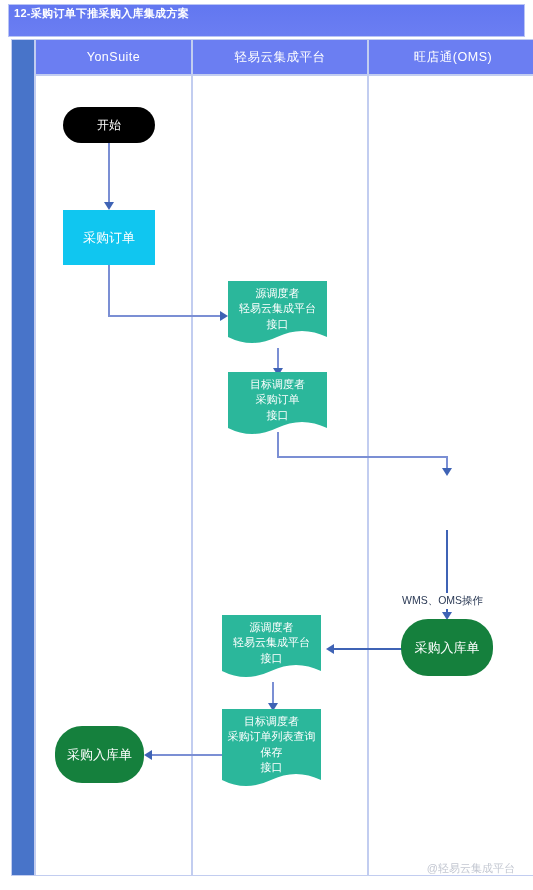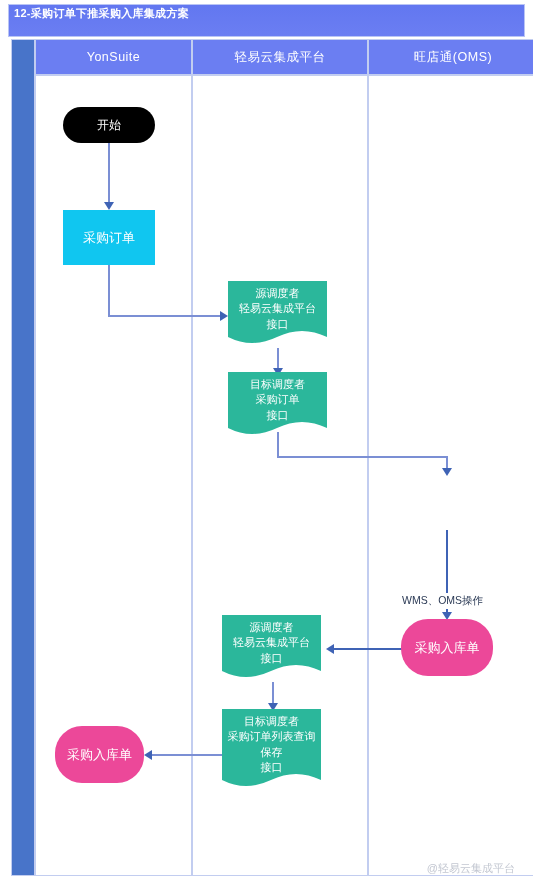--- a/index.html
+++ b/index.html
@@ -95,21 +95,21 @@
 
   .n-start {
     background: #000000;
     border-radius: 18px;
     font-size: 12px;
   }
   .n-cyan {
     background: #10c6f0;
   }
   .n-mint {
-    background: #ec4899;
+    background: #15803d;
     border-radius: 27px;
   }
   .n-mint2 {
     background: #9ff4cc;
   }
 
   
   .doc-wrap { position: absolute; z-index: 5; }
   .doc-wrap svg { position: absolute; left: 0; top: 0; }
   .doc-label {

